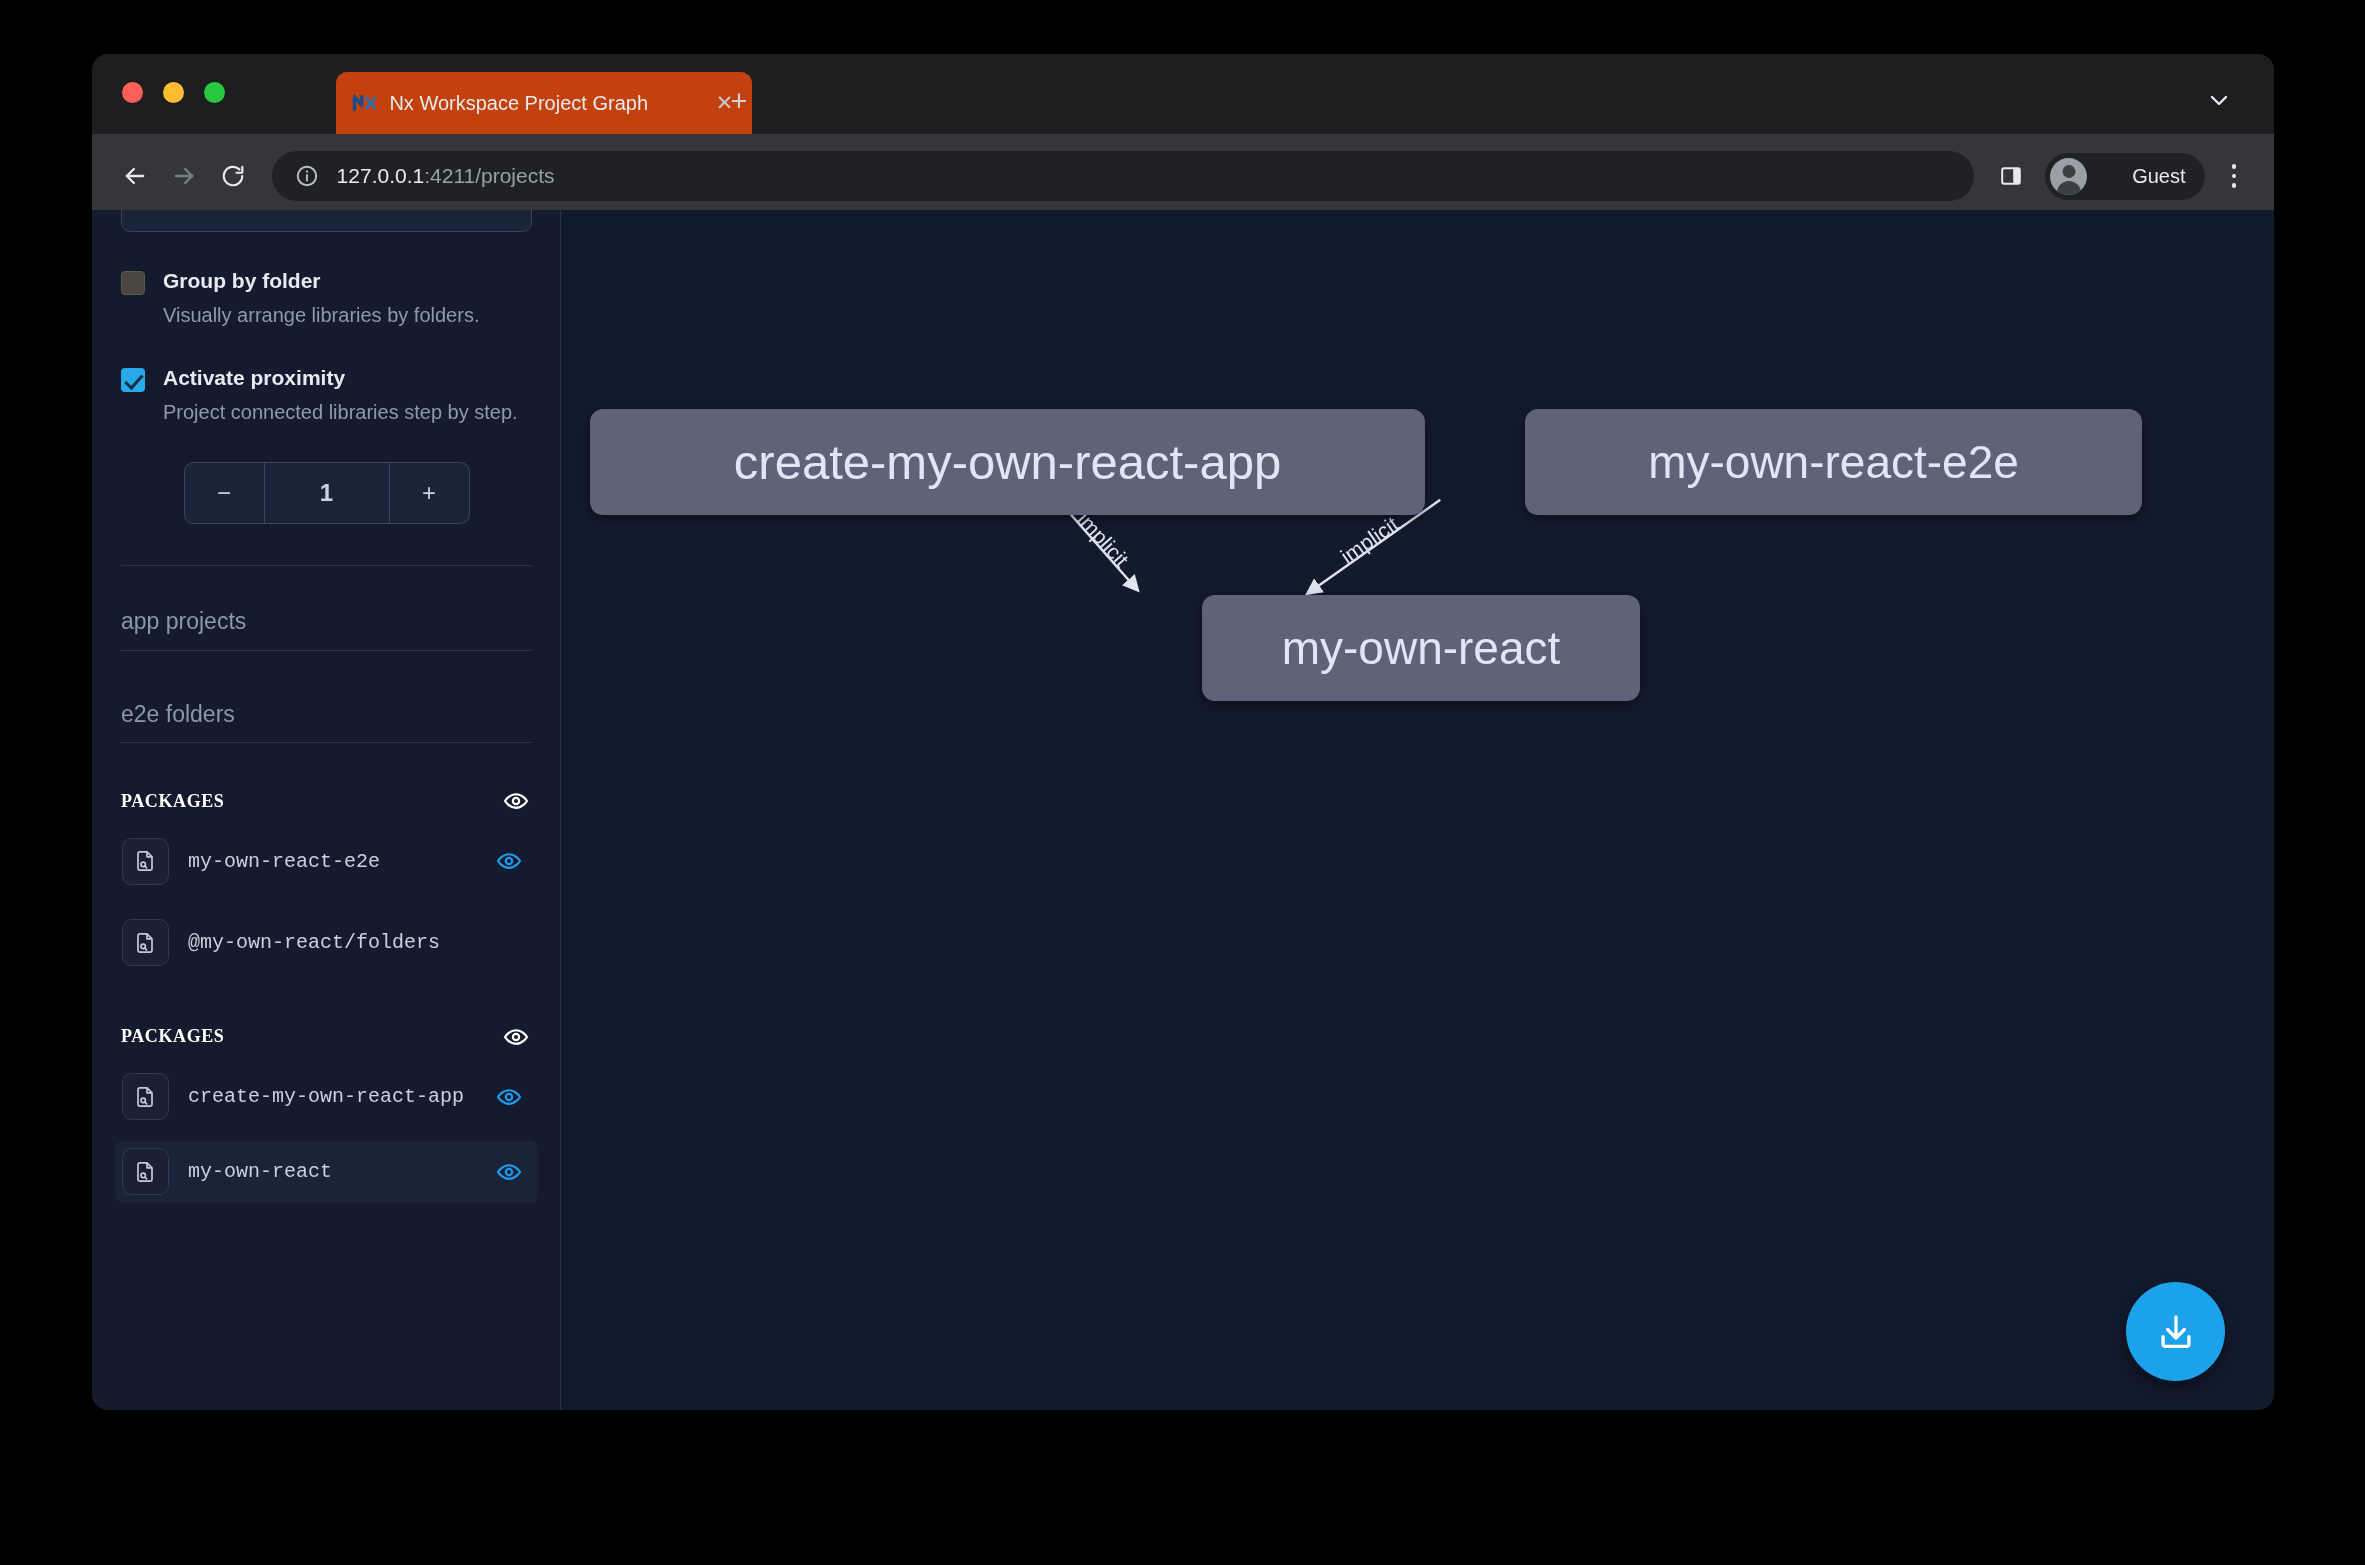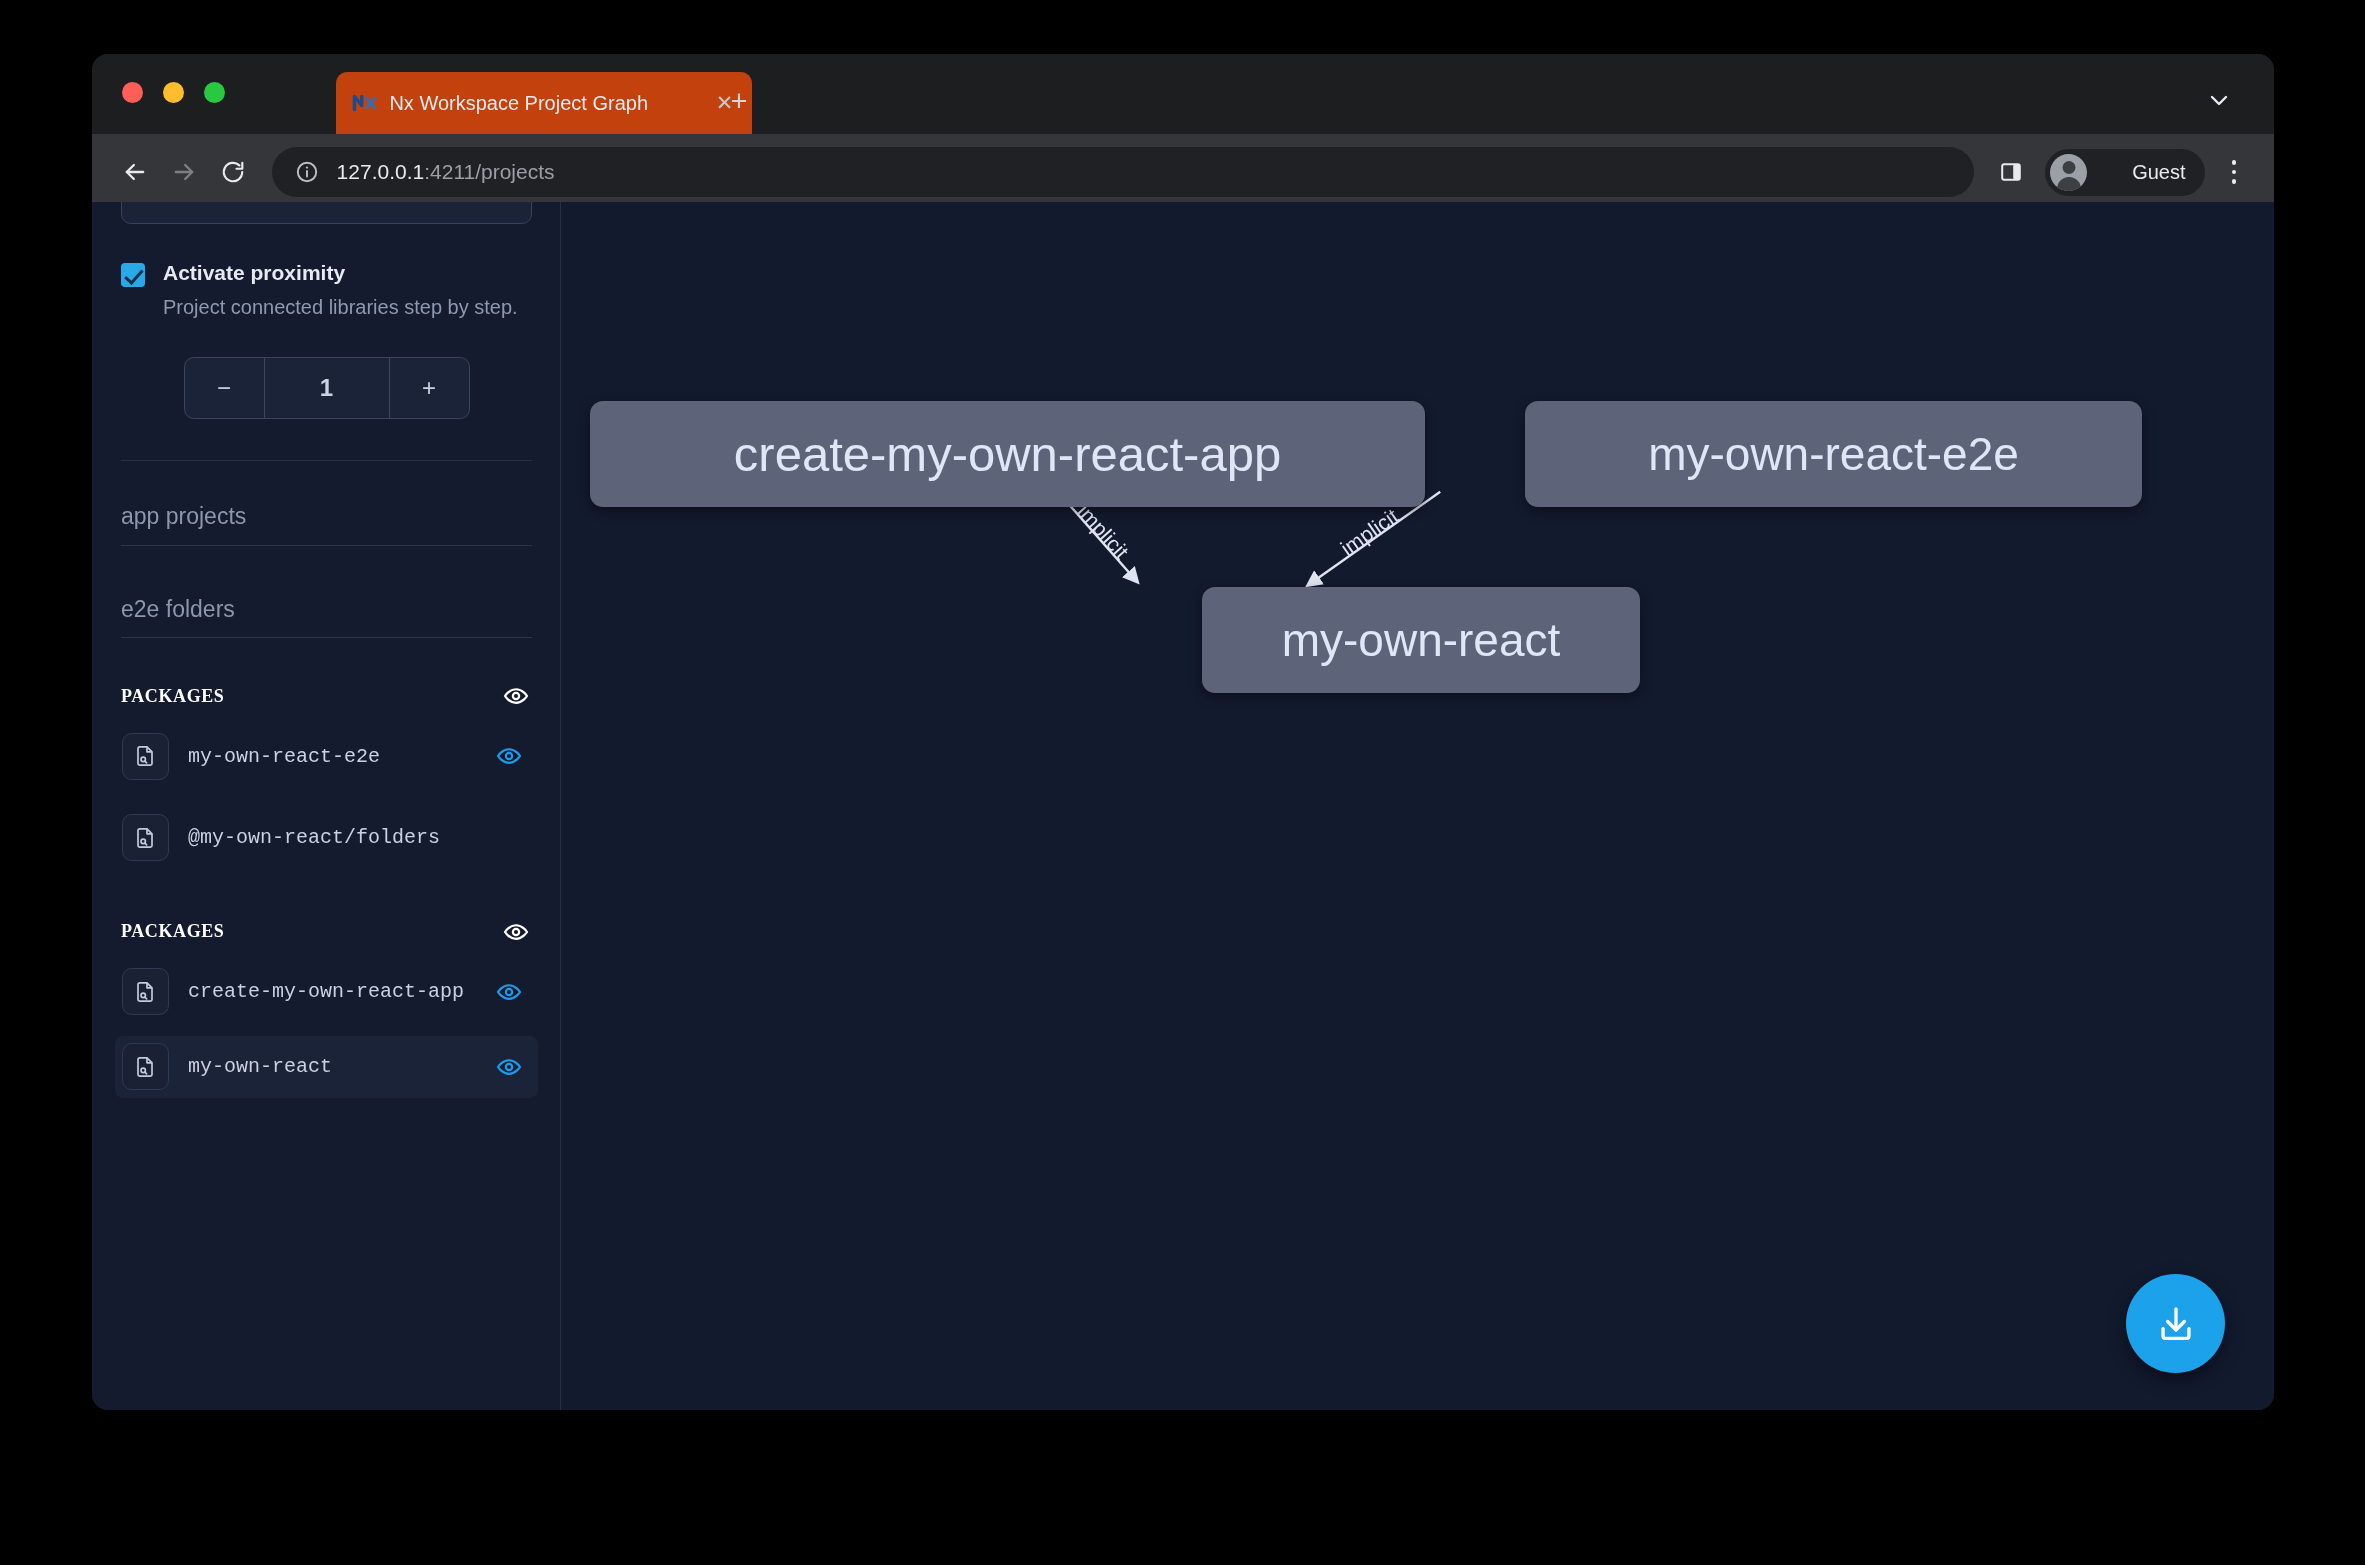--- a/index.html
+++ b/index.html
@@ -68,21 +68,21 @@
   #tabstrip-chevron {
     position: absolute; right: 39px; bottom: 18px;
     width: 32px; height: 32px;
     display: flex; align-items: center; justify-content: center;
     color: #e8eaed;
   }
 
   
   #toolbar {
     position: relative;
-    height: 68px;
+    height: 76px;
     background: #35363a;
     display: flex; align-items: center;
     padding: 8px 24px 0 18px;
   }
   .nav-btn {
     width: 49px; height: 49px;
     display: flex; align-items: center; justify-content: center;
     border-radius: 50%;
     color: #e8eaed;
     flex: 0 0 49px;
@@ -417,20 +417,27 @@
   </div>
 
   <div id="page">
 
     <div id="sidebar">
       <div id="sidebar-inner">
 
         <div class="ghost-button"></div>
 
 
+        <div class="option-row">
+          <span class="checkbox unchecked"></span>
+          <span class="option-text">
+            <span class="option-title" style="display:block">Group by folder</span>
+            <span class="option-desc" style="display:block">Visually arrange libraries by folders.</span>
+          </span>
+        </div>
 
         <div class="option-row">
           <span class="checkbox checked"></span>
           <span class="option-text">
             <span class="option-title" style="display:block">Activate proximity</span>
             <span class="option-desc" style="display:block">Project connected libraries step by step.</span>
           </span>
         </div>
 
         <div id="stepper">

